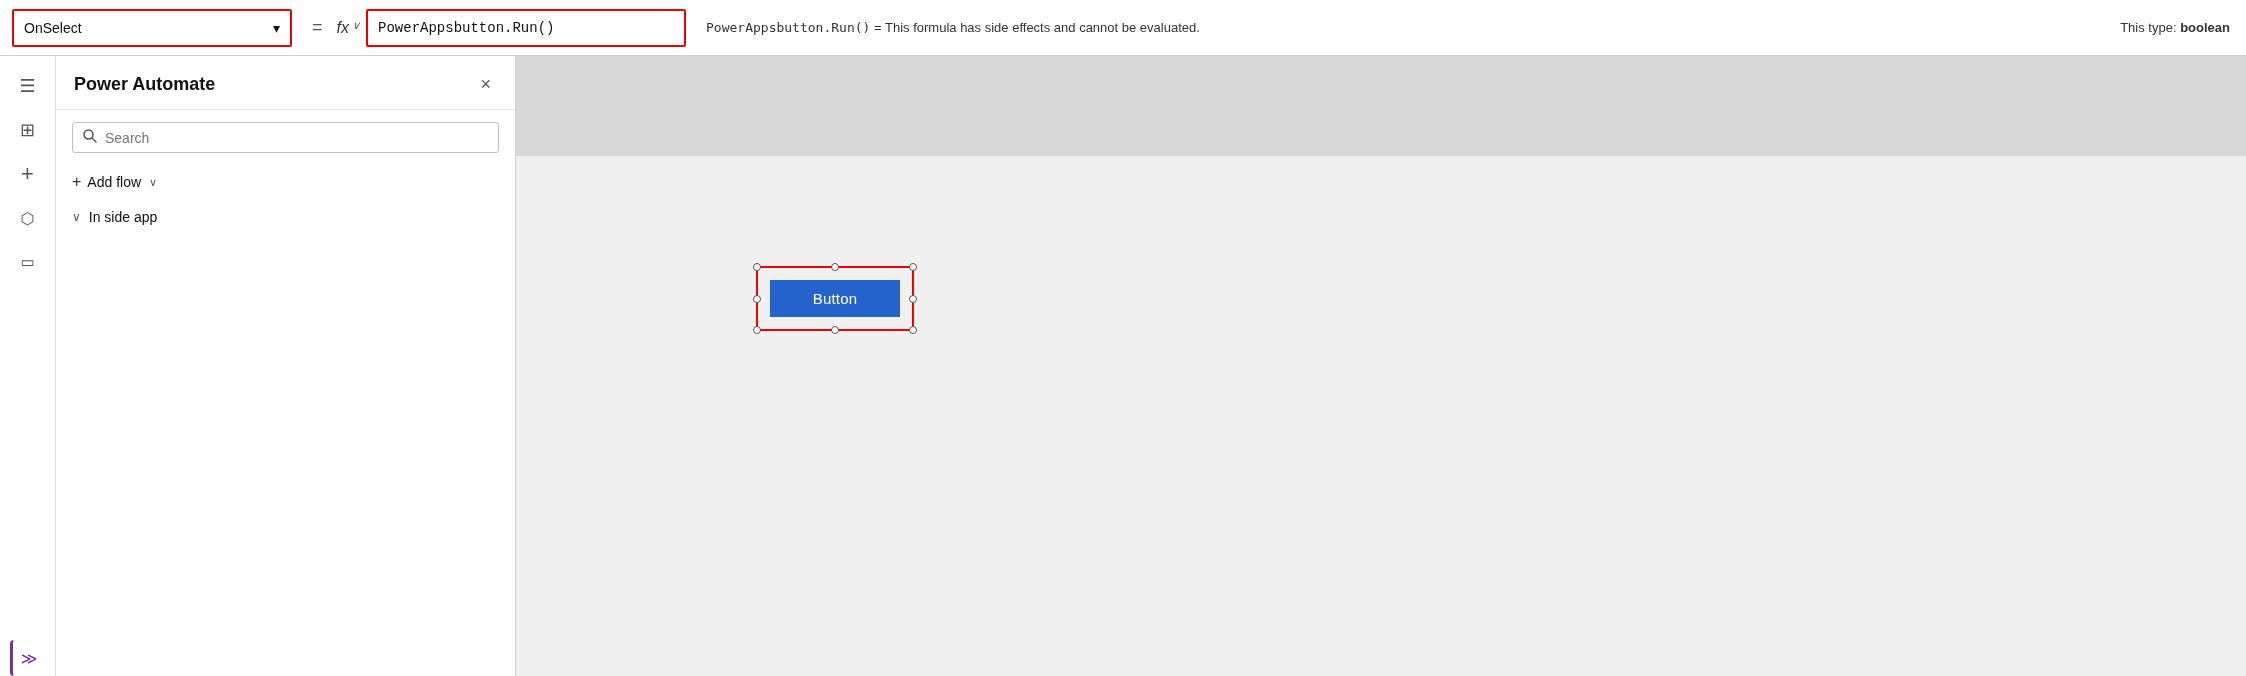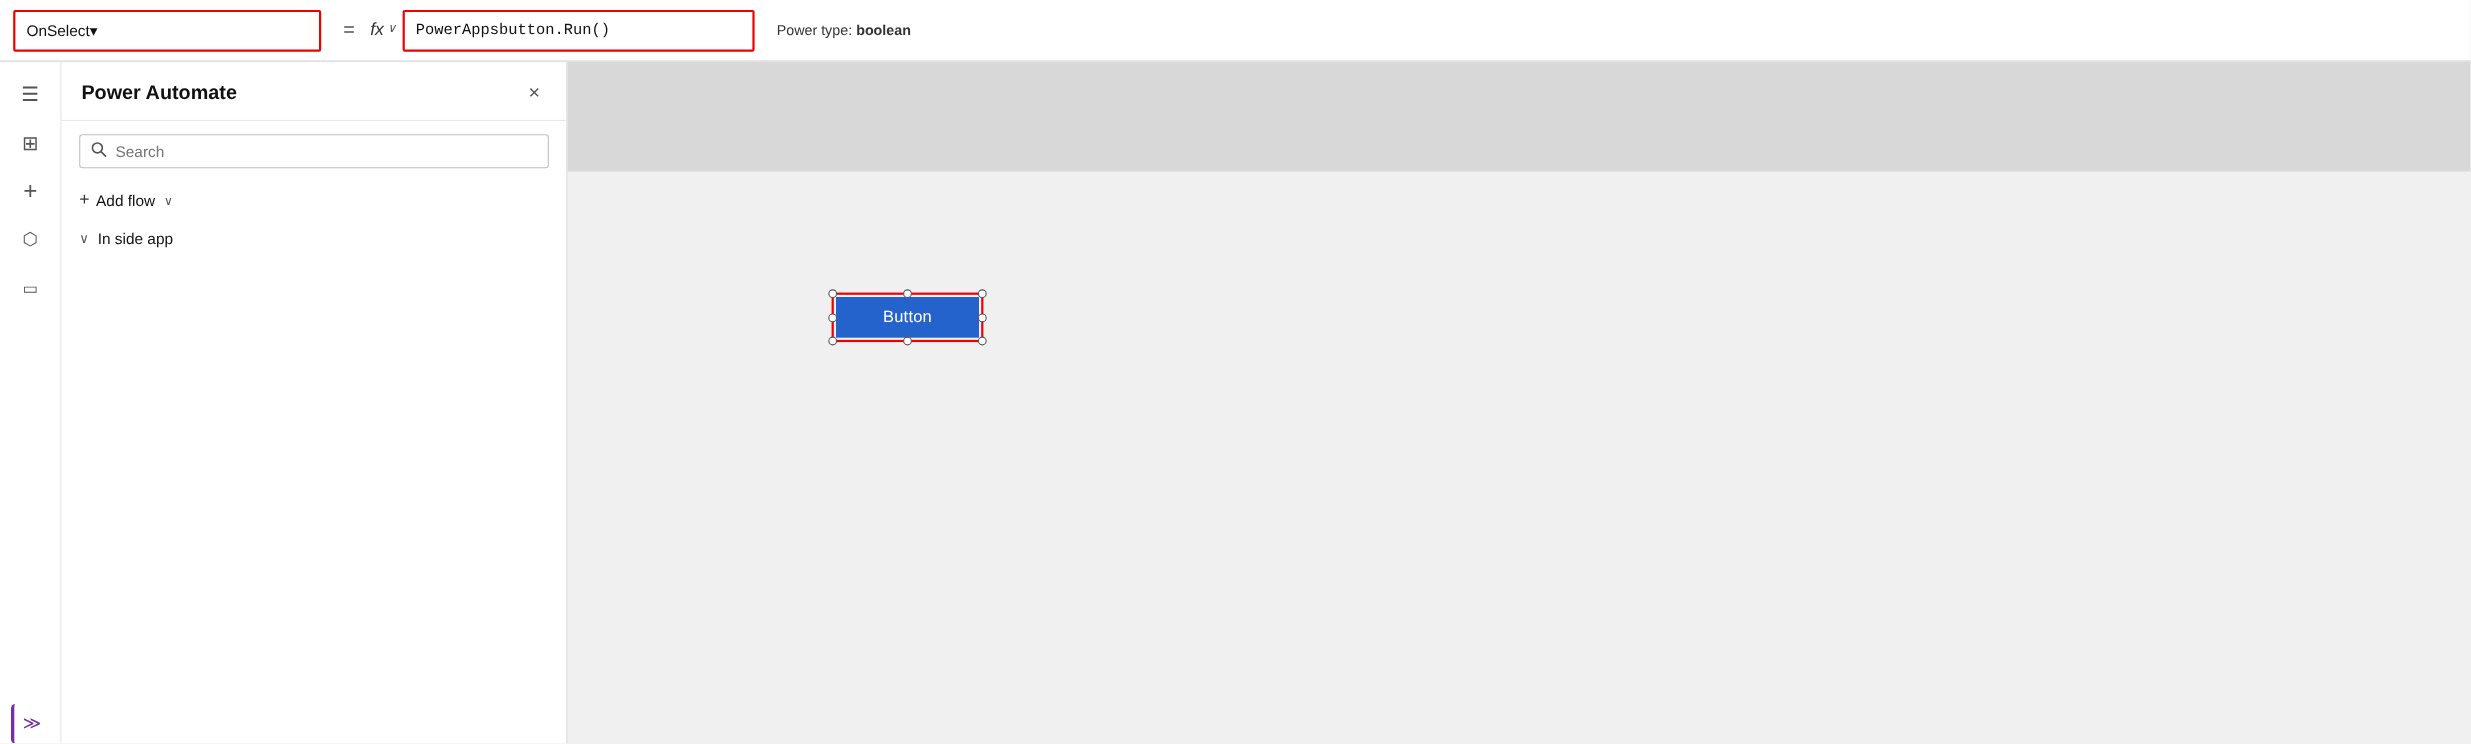--- a/index.html
+++ b/index.html
@@ -12,20 +12,21 @@
       background: #fff;
       border-bottom: 1px solid #d1d1d1;
       height: 56px;
       flex-shrink: 0;
       z-index: 10;
     }
 
     .property-dropdown {
       display: flex;
       align-items: center;
+      justify-content: space-between;
       border: 2px solid #e00;
       border-radius: 2px;
       padding: 4px 10px;
       margin: 4px 12px;
       min-width: 280px;
       background: #fff;
       cursor: pointer;
       height: 38px;
     }
 
@@ -303,21 +304,21 @@
     }
 
     .canvas-button-container {
       position: absolute;
       top: 110px;
       left: 240px;
     }
 
     .canvas-button-outer {
       border: 2px solid #e00;
-      padding: 2px;
+      padding: 12px;
       position: relative;
       display: inline-block;
     }
 
     
     .handle {
       width: 8px;
       height: 8px;
       border-radius: 50%;
       background: #fff;
@@ -365,23 +366,28 @@
 
   <span class="fx-icon">
     <em>fx</em>
     <span class="fx-chevron">∨</span>
   </span>
 
   <div class="formula-input">
     <span class="formula-code-span">PowerAppsbutton.Run()</span>
   </div>
 
+  <div class="formula-hint">
+    <span class="formula-code" style="font-family:monospace;font-size:13px;">PowerAppsbutton.Run()</span>
+    <span> = </span>
+    <span>This formula has side effects and cannot be evaluated.</span>
+  </div>
 
   <div class="data-type-label">
-    <span>Power type:</span>
+    <span>This type:</span>
     <strong>boolean</strong>
   </div>
 </div>
 
 <div class="main-area">
 
   <div class="sidebar-icons">
     <div class="sidebar-icon-btn">
       <span>☰</span>
     </div>

